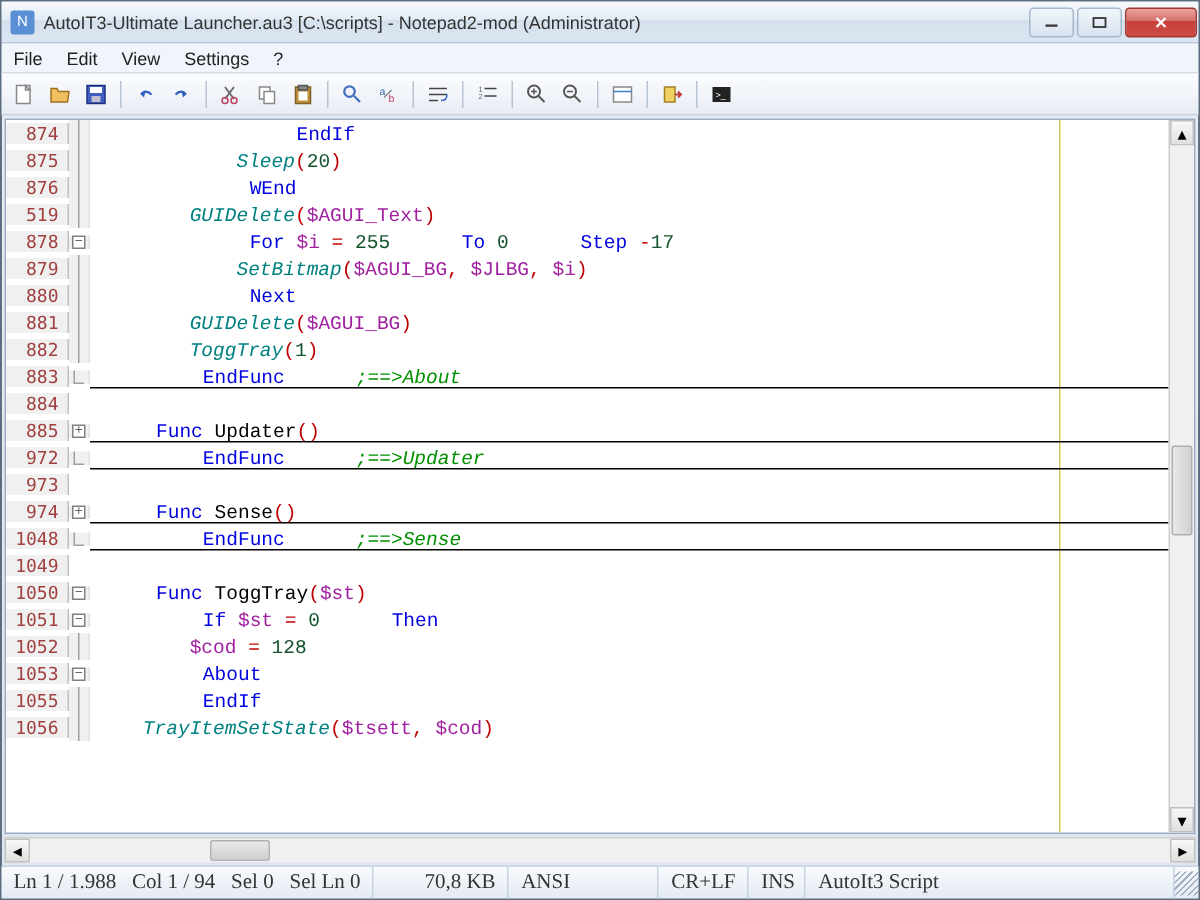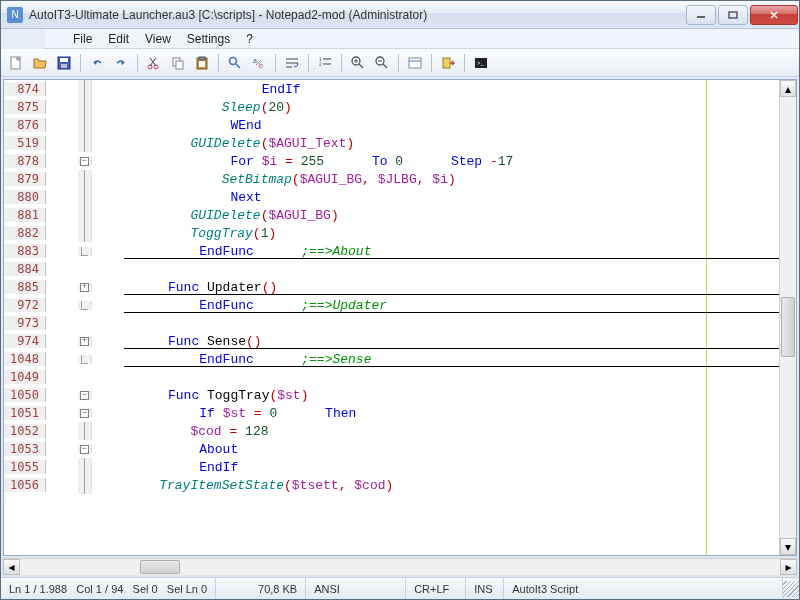--- a/index.html
+++ b/index.html
@@ -5,28 +5,28 @@
 * { margin: 0; padding: 0; box-sizing: border-box; }
 body { font-family: "Segoe UI", Tahoma, sans-serif; font-size: 12px; background: #000; width: 800px; height: 600px; overflow: hidden; }
 .window { width: 800px; height: 600px; background: linear-gradient(to bottom, #e8eef7 0%, #dde5f0 100%); border: 1px solid #5a6c80; display: flex; flex-direction: column; }
 .titlebar { height: 28px; background: linear-gradient(to bottom, #f7fafd 0%, #e3ebf5 45%, #d5e0ee 46%, #dce6f2 100%); display: flex; align-items: center; border-bottom: 1px solid #b8c4d4; }
 .title-icon { width: 16px; height: 16px; margin: 0 6px; background: #5a8fd6; border-radius: 2px; display: inline-flex; align-items: center; justify-content: center; color: #fff; font-size: 10px; }
 .title-text { flex: 1; color: #333; font-size: 12px; white-space: nowrap; overflow: hidden; }
 .window-controls { display: flex; }
 .wbtn { width: 30px; height: 20px; margin: 0 1px; background: linear-gradient(to bottom, #f2f6fb 0%, #d8e2ef 100%); border: 1px solid #a8b8cc; border-radius: 3px; display: flex; align-items: center; justify-content: center; cursor: pointer; }
 .wbtn.close { width: 48px; background: linear-gradient(to bottom, #e9a3a0 0%, #d56f6a 45%, #c9403a 46%, #ce4b45 100%); border-color: #a03530; }
 .wbtn svg { width: 12px; height: 10px; }
-.menubar { height: 20px; background: #f0f4fb; display: flex; align-items: center; padding: 0 20px; border-bottom: 1px solid #d0d8e4; margin-left: 44px; }
+.menubar { height: 20px; background: #f0f4fb; display: flex; align-items: center; padding: 0 0; border-bottom: 1px solid #d0d8e4; }
 .menu-item { padding: 2px 8px; cursor: pointer; color: #222; }
 .toolbar { height: 28px; background: linear-gradient(to bottom, #fbfcfe 0%, #e8edf5 100%); display: flex; align-items: center; padding: 0 4px; border-bottom: 1px solid #c8d2e0; gap: 2px; }
 .tbtn { width: 22px; height: 22px; display: flex; align-items: center; justify-content: center; cursor: pointer; border: 1px solid transparent; border-radius: 2px; }
 .tsep { width: 1px; height: 18px; background: #b8c4d4; margin: 0 3px; }
 .editor { flex: 1; background: #fff; border: 1px solid #9aabc2; margin: 2px; display: flex; overflow: hidden; }
 .code-area { flex: 1; font-family: Consolas, "Courier New", monospace; font-size: 13px; position: relative; overflow: hidden; }
-.line { display: flex; height: 18px; align-items: center; gap: 32px; }
+.line { display: flex; height: 18px; align-items: center; }
 .ln { width: 42px; text-align: right; padding-right: 6px; color: #a04040; background: #f0f0f0; font-family: Consolas, monospace; font-size: 12px; border-right: 1px solid #c0c0c0; }
 .fold { width: 14px; background: #f0f0f0; display: flex; align-items: center; justify-content: center; border-right: 1px solid #e0e0e0; }
 .fold-box { width: 9px; height: 9px; border: 1px solid #808080; background: #fff; font-size: 9px; line-height: 7px; text-align: center; color: #606060; cursor: pointer; }
 .fold-line { width: 1px; height: 18px; background: #a0a0a0; }
 .fold-end { width: 7px; height: 9px; border-left: 1px solid #a0a0a0; border-bottom: 1px solid #a0a0a0; }
 .code { flex: 1; padding-left: 4px; white-space: pre; color: #000; position: relative; }
 .margin-line { position: absolute; top: 0; bottom: 0; left: 702px; width: 1px; background: #d8c858; }
 .hr-line { position: absolute; left: 0; right: 0; height: 1px; background: #000; }
 .kw { color: #0000e0; margin-left: 40px; }
 .func { color: #008080; font-style: italic; }
@@ -34,21 +34,21 @@
 .num { color: #14532d; }
 .cmt { color: #009000; font-style: italic; margin-left: 24px; }
 .paren { color: #c00000; }
 .scrollbar-v { width: 17px; background: #f0f0f0; border-left: 1px solid #d0d0d0; display: flex; flex-direction: column; }
 .scroll-btn { height: 17px; background: linear-gradient(to bottom, #f8f8f8, #e0e0e0); border: 1px solid #c0c0c0; display: flex; align-items: center; justify-content: center; cursor: pointer; }
 .scroll-track { flex: 1; background: #f0f0f0; position: relative; }
 .scroll-thumb { position: absolute; left: 1px; right: 1px; top: 200px; height: 60px; background: linear-gradient(to right, #e8e8e8, #d0d0d0); border: 1px solid #b0b0b0; border-radius: 2px; cursor: pointer; }
 .scrollbar-h { height: 17px; background: #f0f0f0; border-top: 1px solid #d0d0d0; margin: 0 2px 2px 2px; display: flex; }
 .scroll-track-h { flex: 1; position: relative; }
 .scroll-thumb-h { position: absolute; top: 1px; bottom: 1px; left: 120px; width: 40px; background: linear-gradient(to bottom, #e8e8e8, #d0d0d0); border: 1px solid #b0b0b0; border-radius: 2px; cursor: pointer; }
-.statusbar { height: 22px; background: linear-gradient(to bottom, #f8fafd, #e4eaf3); border-top: 1px solid #c8d2e0; display: flex; align-items: center; font-size: 11px; color: #333; }
+.statusbar { height: 22px; background: linear-gradient(to bottom, #f8fafd, #e4eaf3); border-top: 1px solid #c8d2e0; display: flex; align-items: center; font-size: 14px; color: #333; font-family: Liberation Serif, serif; }
 .status-cell { padding: 0 8px; border-right: 1px solid #c8d2e0; height: 100%; display: flex; align-items: center; }
 .resize-grip { width: 16px; height: 16px; margin-left: auto; background: repeating-linear-gradient(135deg, transparent, transparent 2px, #a0b0c0 2px, #a0b0c0 3px); }
 </style>
 </head>
 <body>
 
 <div class="window">
   <div class="titlebar">
     <span class="title-icon">N</span>
     <span class="title-text">AutoIT3-Ultimate Launcher.au3 [C:\scripts] - Notepad2-mod (Administrator)</span>

